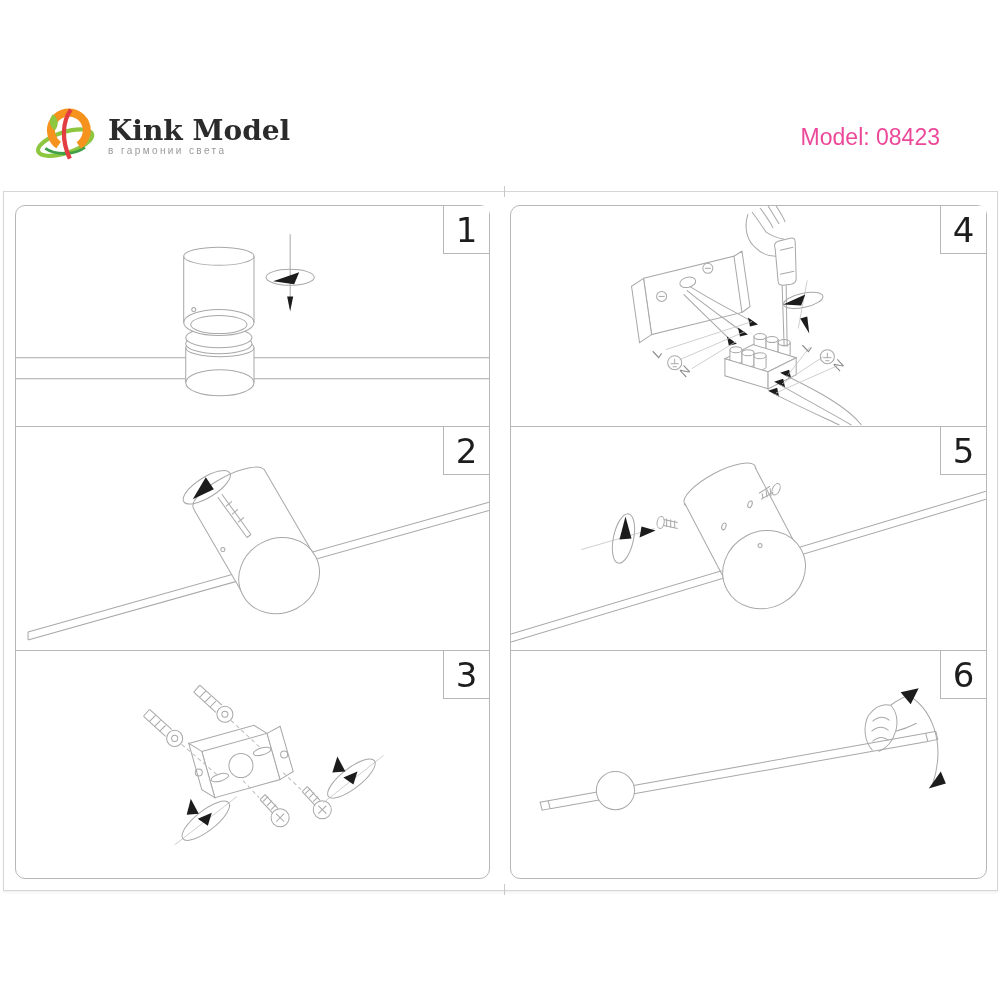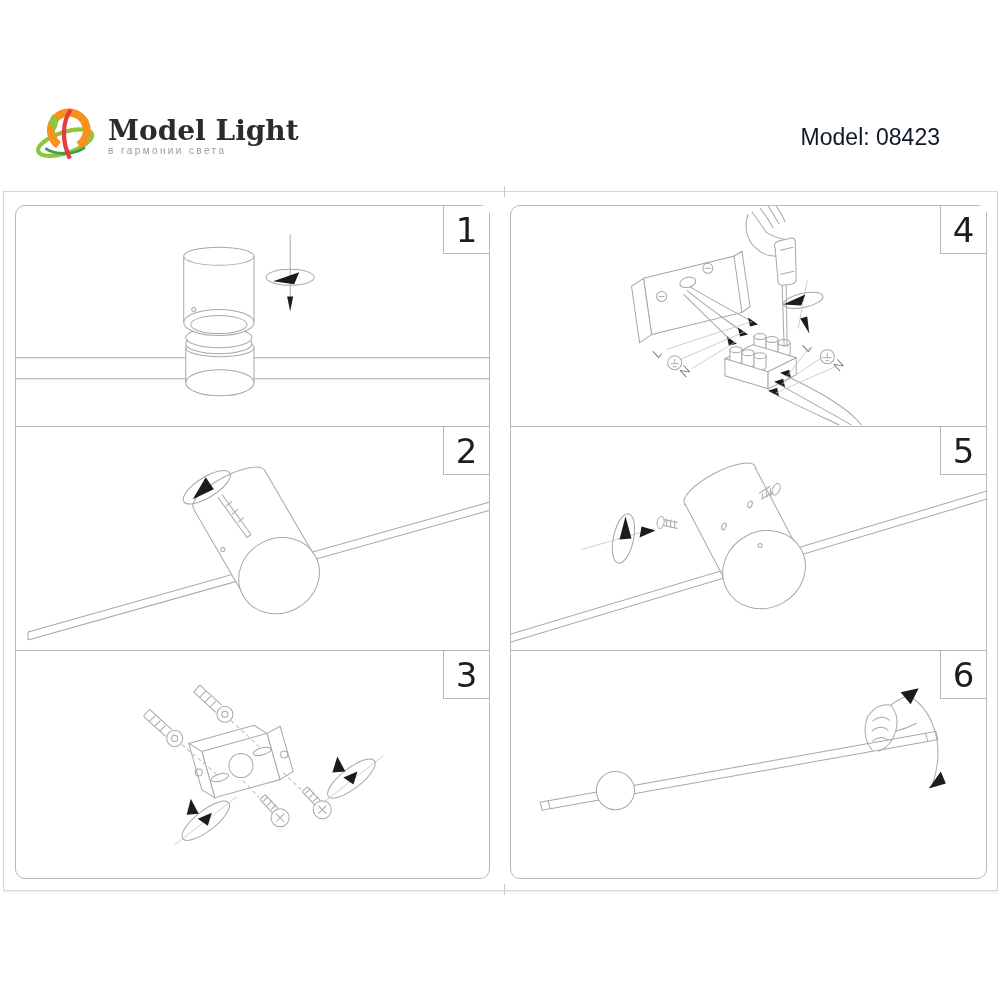--- a/index.html
+++ b/index.html
@@ -9,21 +9,21 @@
   
   .brand{position:absolute;left:34px;top:103px;display:flex;align-items:flex-start;}
   .brand svg{display:block;}
   .brand-text{margin-left:8px;margin-top:14px;}
   .brand-name{font-family:"DejaVu Serif","Liberation Serif",serif;font-weight:bold;
               font-size:28px;color:#2b2b2b;line-height:1;white-space:nowrap;}
   .brand-tagline{font-size:10px;color:#9a9a9a;letter-spacing:2.4px;white-space:nowrap;}
   .title-wrap{position:absolute;left:0;top:107px;width:1000px;text-align:center;}
   .title{display:inline-block;transform:scaleX(0.78);transform-origin:center;
          font-weight:bold;font-size:49px;color:#0e0e0e;letter-spacing:0;white-space:nowrap;}
-  .model{position:absolute;right:60px;top:124px;font-size:23px;color:#0f172a;}
+  .model{position:absolute;right:60px;top:124px;font-size:23px;color:#ec4899;}
 
   
   .sheet-outer{position:absolute;left:3px;top:191px;width:993px;height:698px;
                border:1px solid #d6d6d6;box-shadow:0 2px 2px rgba(0,0,0,0.05);}
   .tick{position:absolute;width:1px;background:#c9c9c9;}
   .tick.top{left:504px;top:186px;height:11px;}
   .tick.bottom{left:504px;top:884px;height:11px;}
   .col{position:absolute;top:205px;background:#fff;border:1px solid #b7b7b7;border-radius:10px;}
   .col-left{left:15px;width:473px;height:672px;}
   .col-right{left:510px;width:475px;height:672px;}
@@ -54,21 +54,21 @@
 
   <div class="brand">
     <svg width="66" height="68" viewBox="0 0 70 70">
       <ellipse cx="33" cy="41" rx="30" ry="11" transform="rotate(-18 33 41)" fill="none" stroke="#8DC63F" stroke-width="4.5"></ellipse>
       <path d="M12 47 C22 54 42 55 54 46" fill="none" stroke="#3FA047" stroke-width="3"></path>
       <circle cx="37" cy="28" r="19" fill="none" stroke="#F6921E" stroke-width="8.5" stroke-dasharray="96 24" transform="rotate(125 37 28)"></circle>
       <path d="M39 6 C30 19 29 38 38 58" fill="none" stroke="#E23E42" stroke-width="4.5"></path>
       <path d="M20 11 C15 17 16 24 22 28 C27 23 26 15 20 11 Z" fill="#8DC63F" stroke="none"></path>
     </svg>
     <div class="brand-text">
-      <div class="brand-name">Model Light</div>
+      <div class="brand-name">Kink Model</div>
       <div class="brand-tagline">в гармонии света</div>
     </div>
   </div>
 
 
   <div class="model">Model: 08423</div>
 
   <div class="sheet-outer"></div>
   <div class="tick top"></div>
   <div class="tick bottom"></div>

